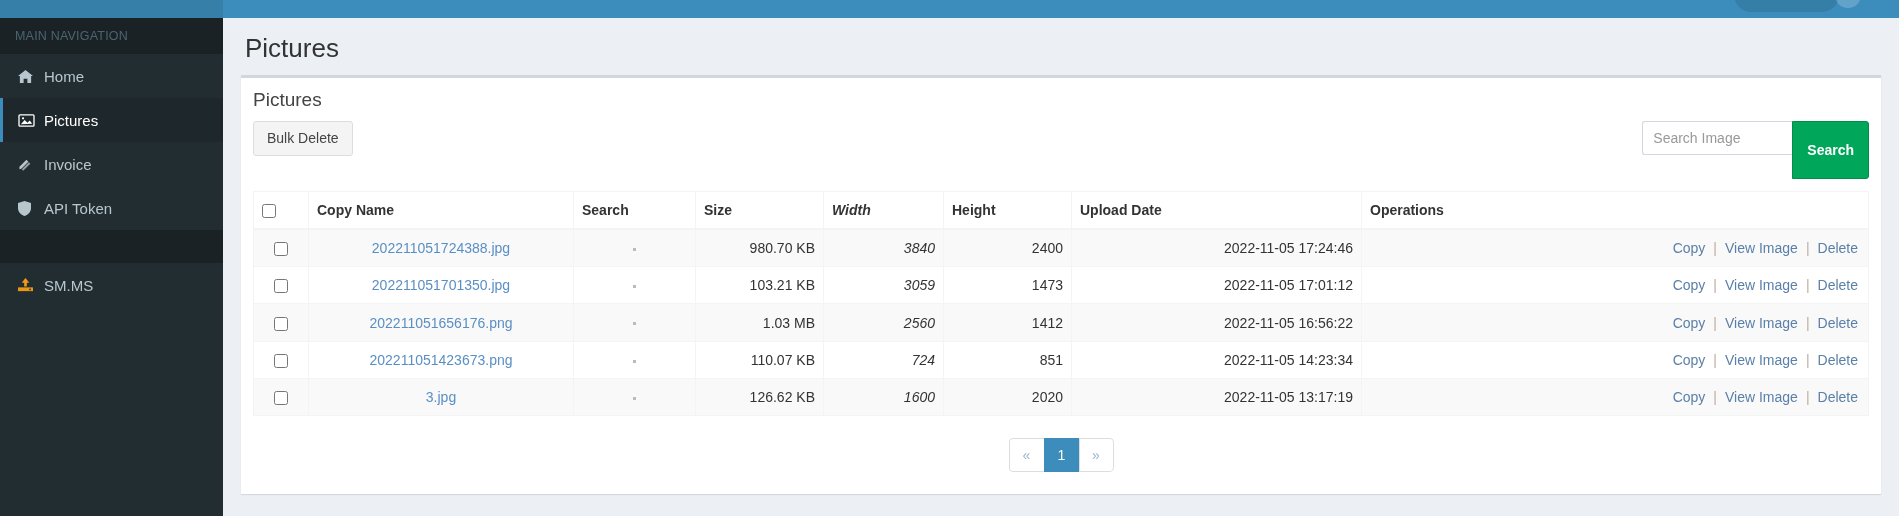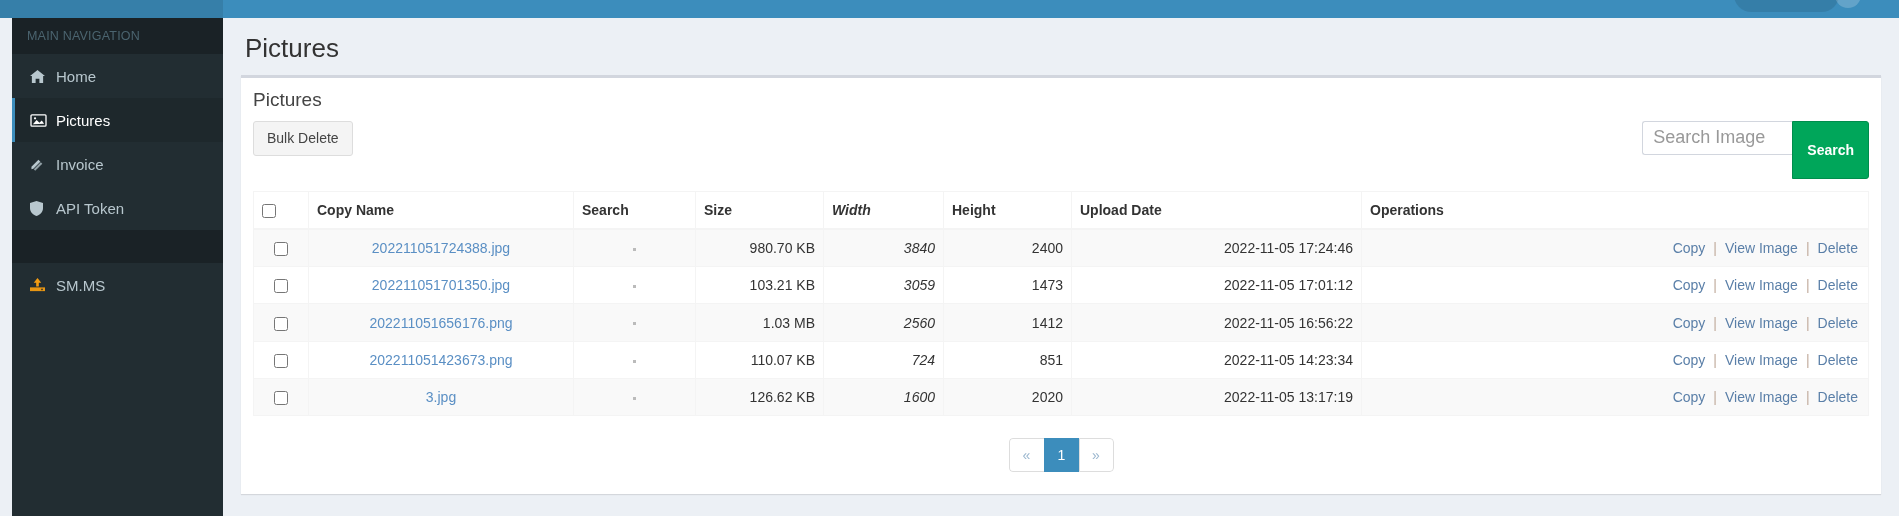--- a/index.html
+++ b/index.html
@@ -28,21 +28,21 @@
     background: rgba(0,0,0,0.10);
   }
   .topbar-avatar {
     position: absolute; top: -18px; right: 38px;
     width: 26px; height: 26px; border-radius: 50%;
     background: rgba(255,255,255,0.20);
   }
 
   
   .sidebar {
-    position: absolute; top: 18px; left: 12px; width: 223px; bottom: 0;
+    position: absolute; top: 18px; left: 0; width: 223px; bottom: 0;
     background: #222d32;
   }
   .sidebar-header {
     color: #4b646f;
     font-size: 12.5px;
     padding: 11px 25px 11px 15px;
     letter-spacing: .2px;
     background: #1a2226;
   }
   .nav-item {
@@ -127,21 +127,21 @@
     line-height: 1.42;
   }
   .search-group { display: flex; }
   .search-input {
     width: 150px;
     height: 34px;
     border: 1px solid #d2d6de;
     border-right: none;
     border-radius: 3px 0 0 3px;
     padding: 6px 10px;
-    font-size: 18px;
+    font-size: 14px;
     color: #555;
     font-family: inherit;
     outline: none;
   }
   .search-input::placeholder { color: #999; }
   .btn-search {
     background: #00a65a;
     border: 1px solid #008d4c;
     color: #fff;
     font-weight: bold;

